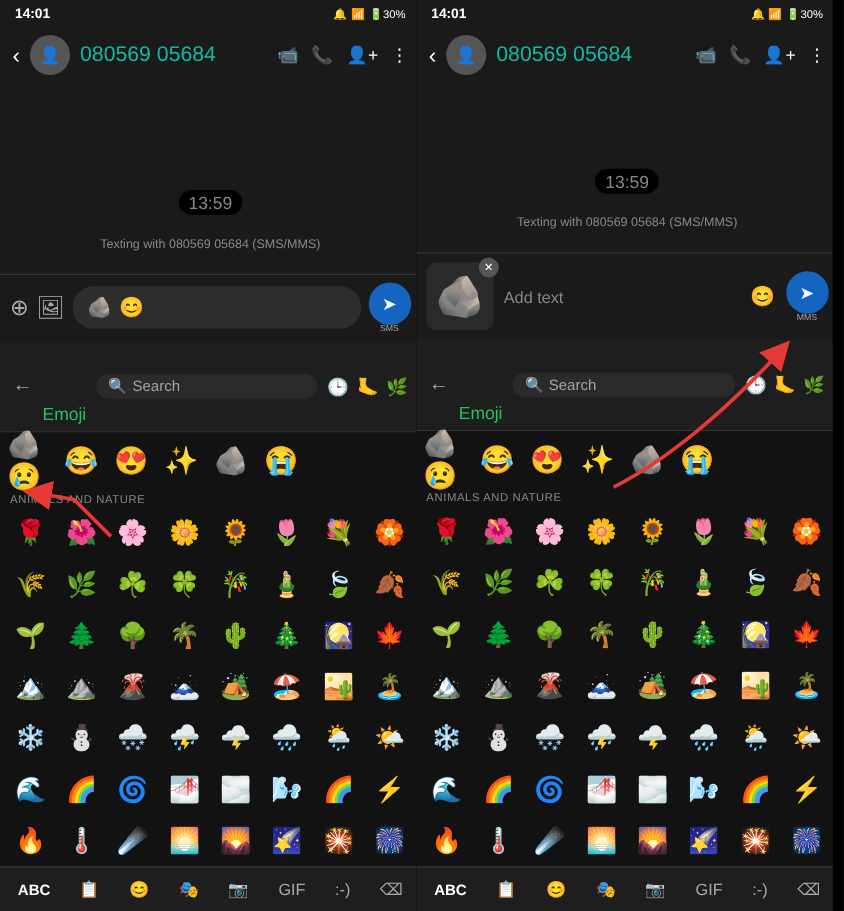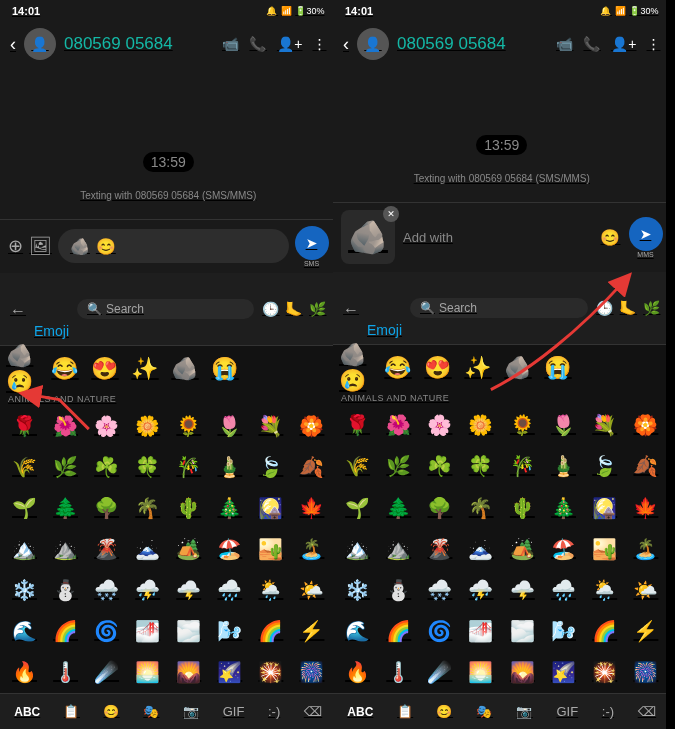--- a/index.html
+++ b/index.html
@@ -175,21 +175,21 @@
       gap: 8px;
       background: #1e1e1e;
       border-bottom: 1px solid #333;
     }
     .emoji-tab-back {
       color: #aaa;
       font-size: 16px;
       cursor: pointer;
     }
     .emoji-tab-title {
-      color: #0ea5e9;
+      color: #22c55e;
       font-size: 14px;
       font-weight: 500;
       margin-top: 44px;
     }
     .emoji-search {
       display: flex;
       align-items: center;
       background: #2a2a2a;
       border-radius: 16px;
       padding: 3px 10px;
@@ -276,21 +276,20 @@
       font-weight: bold;
       color: #fff;
     }
 
     
     .panel-wrapper {
       position: relative;
       width: 333px;
       height: 729px;
       overflow: hidden;
-      text-decoration: underline;
     }
 
     
     .sticker-preview-bar {
       background: #1a1a1a;
       display: flex;
       align-items: center;
       padding: 6px 8px;
       gap: 8px;
       min-height: 70px;
@@ -520,21 +519,21 @@
     <div class="message-area">
       <div class="timestamp">13:59</div>
       <div class="system-text">Texting with 080569 05684 (SMS/MMS)</div>
     </div>
 
     <div class="sticker-preview-bar">
       <div class="sticker-thumb">
         <span>🪨</span>
         <div class="sticker-close">✕</div>
       </div>
-      <span class="sticker-add-text">Add with</span>
+      <span class="sticker-add-text">Add text</span>
       <span class="input-smiley">😊</span>
       <div class="send-wrapper">
         <div class="send-btn" style="background:#1565c0;">
           <span style="font-size:14px;">➤</span>
         </div>
         <span class="send-btn-label">MMS</span>
       </div>
     </div>
 
     <div class="emoji-keyboard">

